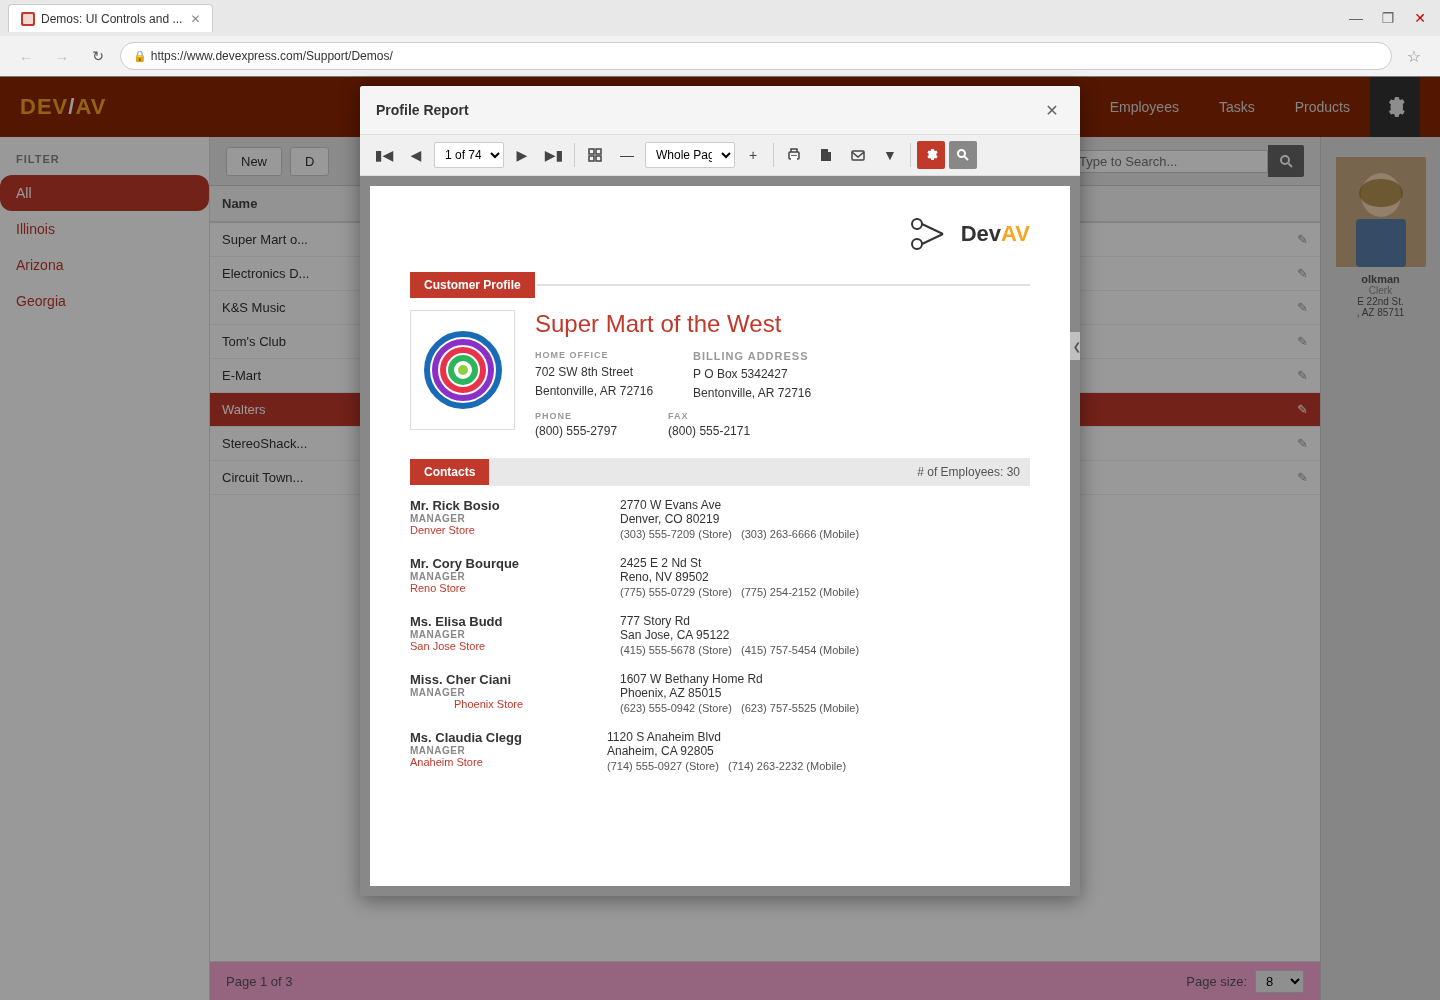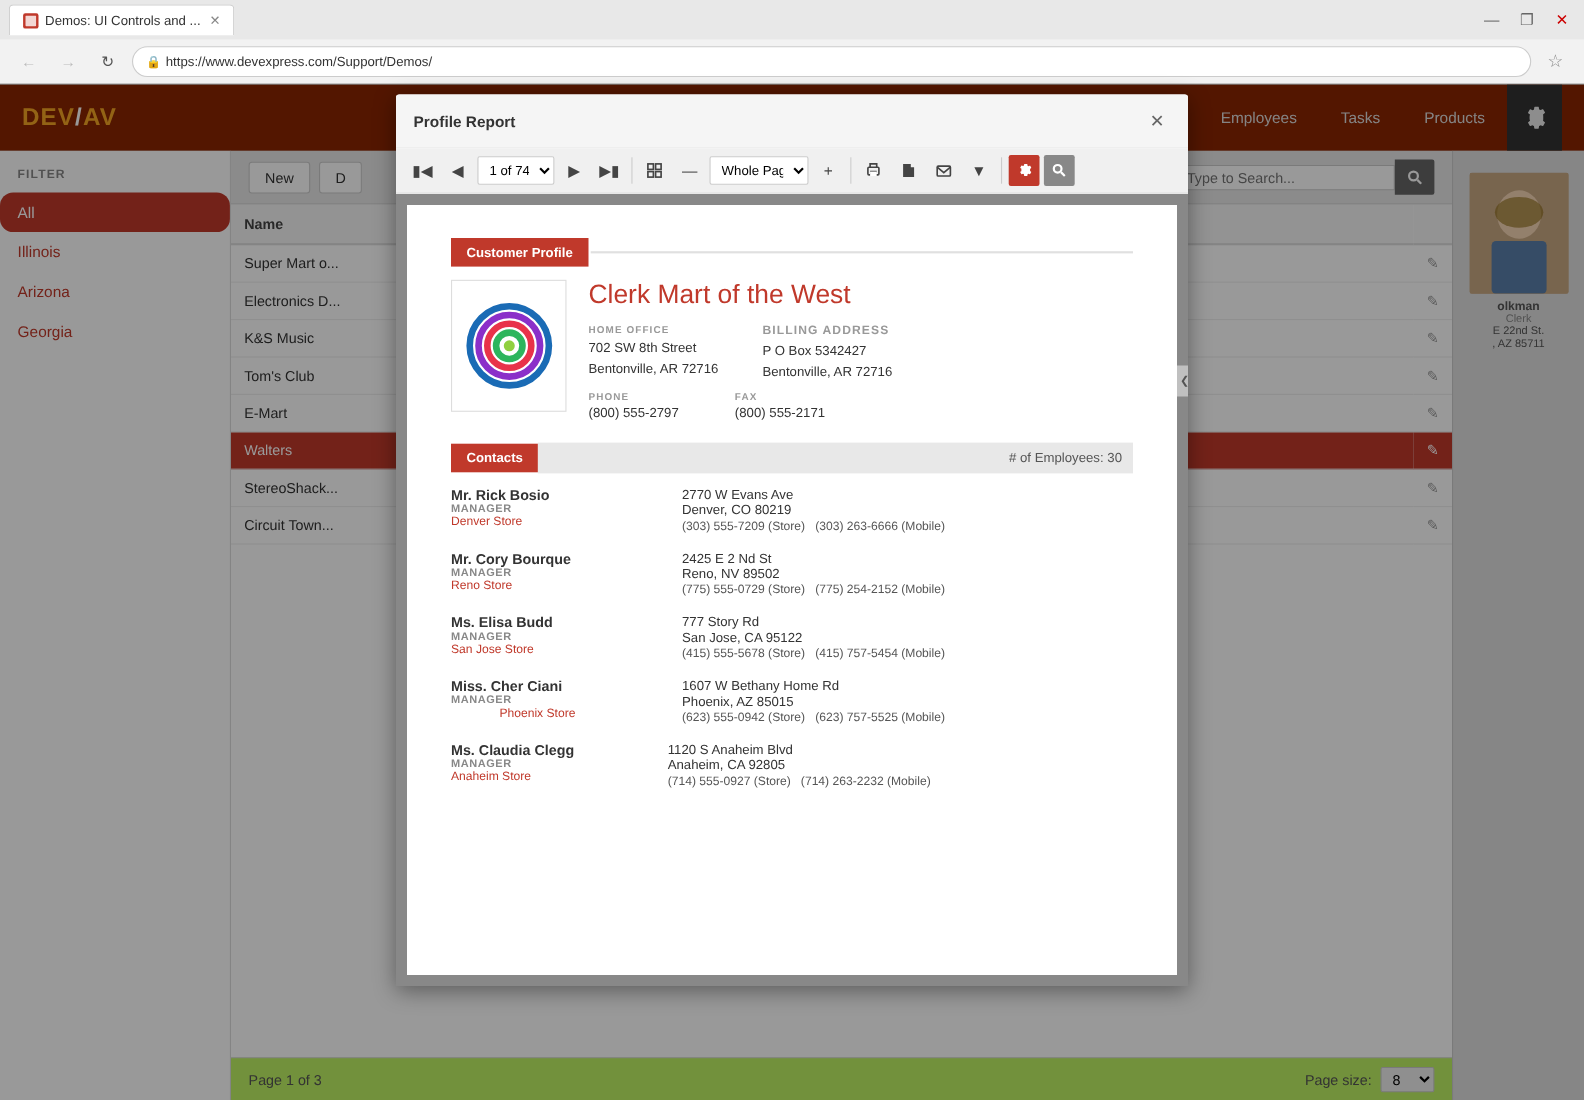--- a/index.html
+++ b/index.html
@@ -44,21 +44,21 @@
     .toolbar-btn { padding: 6px 14px; background: white; border: 1px solid #ccc; border-radius: 3px; font-size: 13px; cursor: pointer; color: #333; }
 
     .data-table-container { flex: 1; overflow: auto; background: white; }
     .data-table { width: 100%; border-collapse: collapse; font-size: 13px; }
     .data-table th { background: #f5f5f5; border-bottom: 2px solid #ddd; padding: 10px 12px; text-align: left; font-weight: 600; color: #444; white-space: nowrap; }
     .data-table td { padding: 9px 12px; border-bottom: 1px solid #eee; color: #333; }
     .data-table tr.selected td { background: #c0392b; color: white; }
     .data-table tr.selected .edit-icon { color: white; }
     .edit-icon { color: #999; cursor: pointer; font-size: 13px; }
 
-    .table-footer { padding: 8px 16px; background: #bef264; border-top: 1px solid #ddd; display: flex; align-items: center; justify-content: space-between; font-size: 13px; color: #555; }
+    .table-footer { padding: 8px 16px; background: #f9a8d4; border-top: 1px solid #ddd; display: flex; align-items: center; justify-content: space-between; font-size: 13px; color: #555; }
 
     
     .right-panel { width: 120px; background: #e0e0e0; border-left: 1px solid #ccc; display: flex; flex-direction: column; align-items: center; padding-top: 20px; }
     .search-input { height: 23px; width: 200px; border: 1px solid #ccc; padding: 0 10px; font-size: 13px; background: white; border-radius: 2px 0 0 2px; outline: none; }
     .search-btn { height: 32px; width: 36px; background: #666; border: none; cursor: pointer; display: flex; align-items: center; justify-content: center; color: white; border-radius: 0 2px 2px 0; }
 
     
     .modal-overlay { position: absolute; top: 76px; left: 0; right: 0; bottom: 0; background: rgba(0,0,0,0.4); z-index: 100; display: flex; align-items: flex-start; justify-content: center; padding-top: 10px; }
     .modal { background: white; width: 720px; max-height: 860px; border-radius: 3px; box-shadow: 0 4px 20px rgba(0,0,0,0.4); display: flex; flex-direction: column; position: relative; }
     .modal-header { display: flex; align-items: center; justify-content: space-between; padding: 12px 16px; border-bottom: 1px solid #ddd; background: #f5f5f5; border-radius: 3px 3px 0 0; }
@@ -318,41 +318,55 @@
             <circle cx="5.5" cy="5.5" r="3.5"></circle>
             <line x1="8.5" y1="8.5" x2="12" y2="12"></line>
           </svg>
       </div>
     </div>
 
     <div class="report-content">
       <div style="position:relative;">
         <div class="report-page">
 
+          <div class="report-logo">
+            <div class="devav-logo">
+
+              <svg width="44" height="36" viewBox="0 0 44 36">
+                <circle cx="8" cy="8" r="5" fill="none" stroke="#333" stroke-width="2"></circle>
+                <circle cx="8" cy="28" r="5" fill="none" stroke="#333" stroke-width="2"></circle>
+                <line x1="13" y1="8" x2="34" y2="18" stroke="#333" stroke-width="2"></line>
+                <line x1="13" y1="28" x2="34" y2="18" stroke="#333" stroke-width="2"></line>
+              </svg>
+              <div style="font-size:22px;font-weight:bold;color:#333;">
+                Dev<span style="color:#f5a623;">AV</span>
+              </div>
+            </div>
+          </div>
 
           <div style="display:flex;align-items:center;margin-bottom:12px;">
             <div style="background:#c0392b;color:white;padding:6px 14px;font-size:12px;font-weight:600;">Customer Profile</div>
             <div style="flex:1;height:2px;background:#e0e0e0;margin-left:2px;"></div>
           </div>
 
           <div style="display:flex;gap:20px;">
 
             <div style="width:105px;height:120px;border:1px solid #ddd;display:flex;align-items:center;justify-content:center;flex-shrink:0;">
 
               <svg width="80" height="80" viewBox="0 0 80 80">
                 <circle cx="40" cy="40" r="36" fill="none" stroke="#1a6bb5" stroke-width="6"></circle>
                 <circle cx="40" cy="40" r="28" fill="none" stroke="#8b2fc9" stroke-width="6"></circle>
                 <circle cx="40" cy="40" r="20" fill="none" stroke="#e8334a" stroke-width="6"></circle>
                 <circle cx="40" cy="40" r="12" fill="none" stroke="#2db55d" stroke-width="6"></circle>
                 <circle cx="40" cy="40" r="5" fill="#90d040"></circle>
               </svg>
             </div>
 
             <div style="flex:1;">
-              <div style="font-size:24px;color:#c0392b;font-weight:400;margin-bottom:12px;">Clerk Mart of the West</div>
+              <div style="font-size:24px;color:#c0392b;font-weight:400;margin-bottom:12px;">Super Mart of the West</div>
               <div style="display:flex;gap:40px;">
                 <div>
                   <div style="font-size:9px;font-weight:bold;color:#999;letter-spacing:1px;margin-bottom:3px;">HOME OFFICE</div>
                   <div style="font-size:12px;color:#333;line-height:1.6;">702 SW 8th Street</div>
                   <div style="font-size:12px;color:#333;line-height:1.6;">Bentonville, AR 72716</div>
                 </div>
                 <div>
                   <div style="font-size:11px;font-weight:bold;color:#999;letter-spacing:1px;margin-bottom:3px;">BILLING ADDRESS</div>
                   <div style="font-size:12px;color:#333;line-height:1.6;">P O Box 5342427</div>
                   <div style="font-size:12px;color:#333;line-height:1.6;">Bentonville, AR 72716</div>

